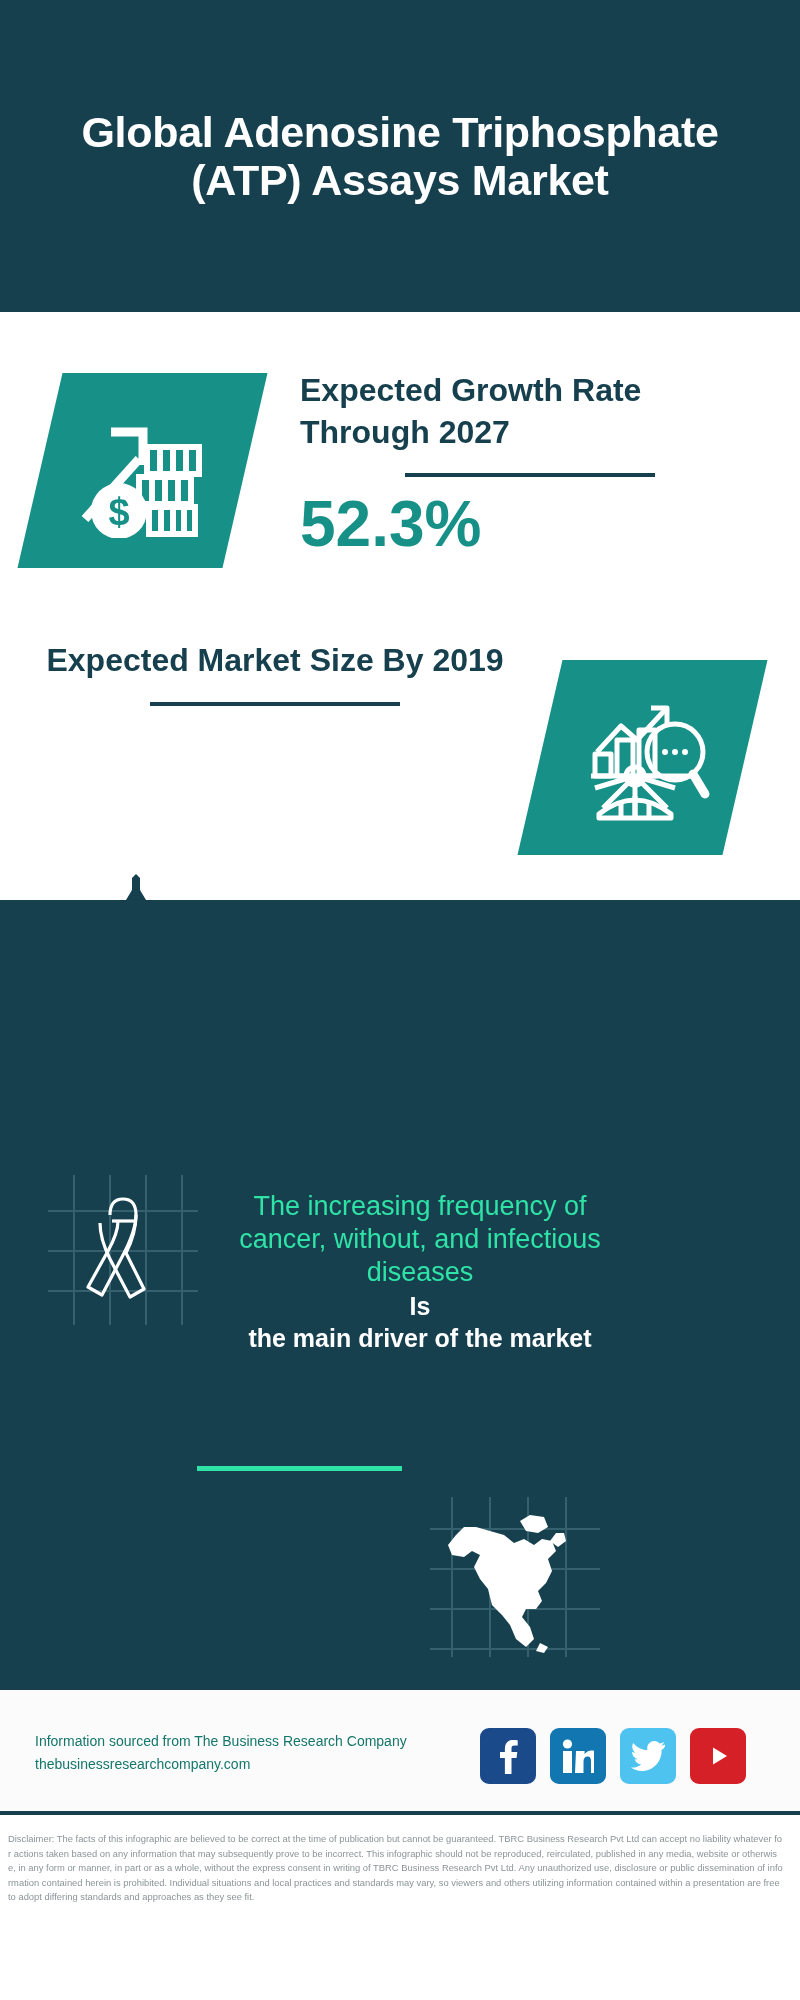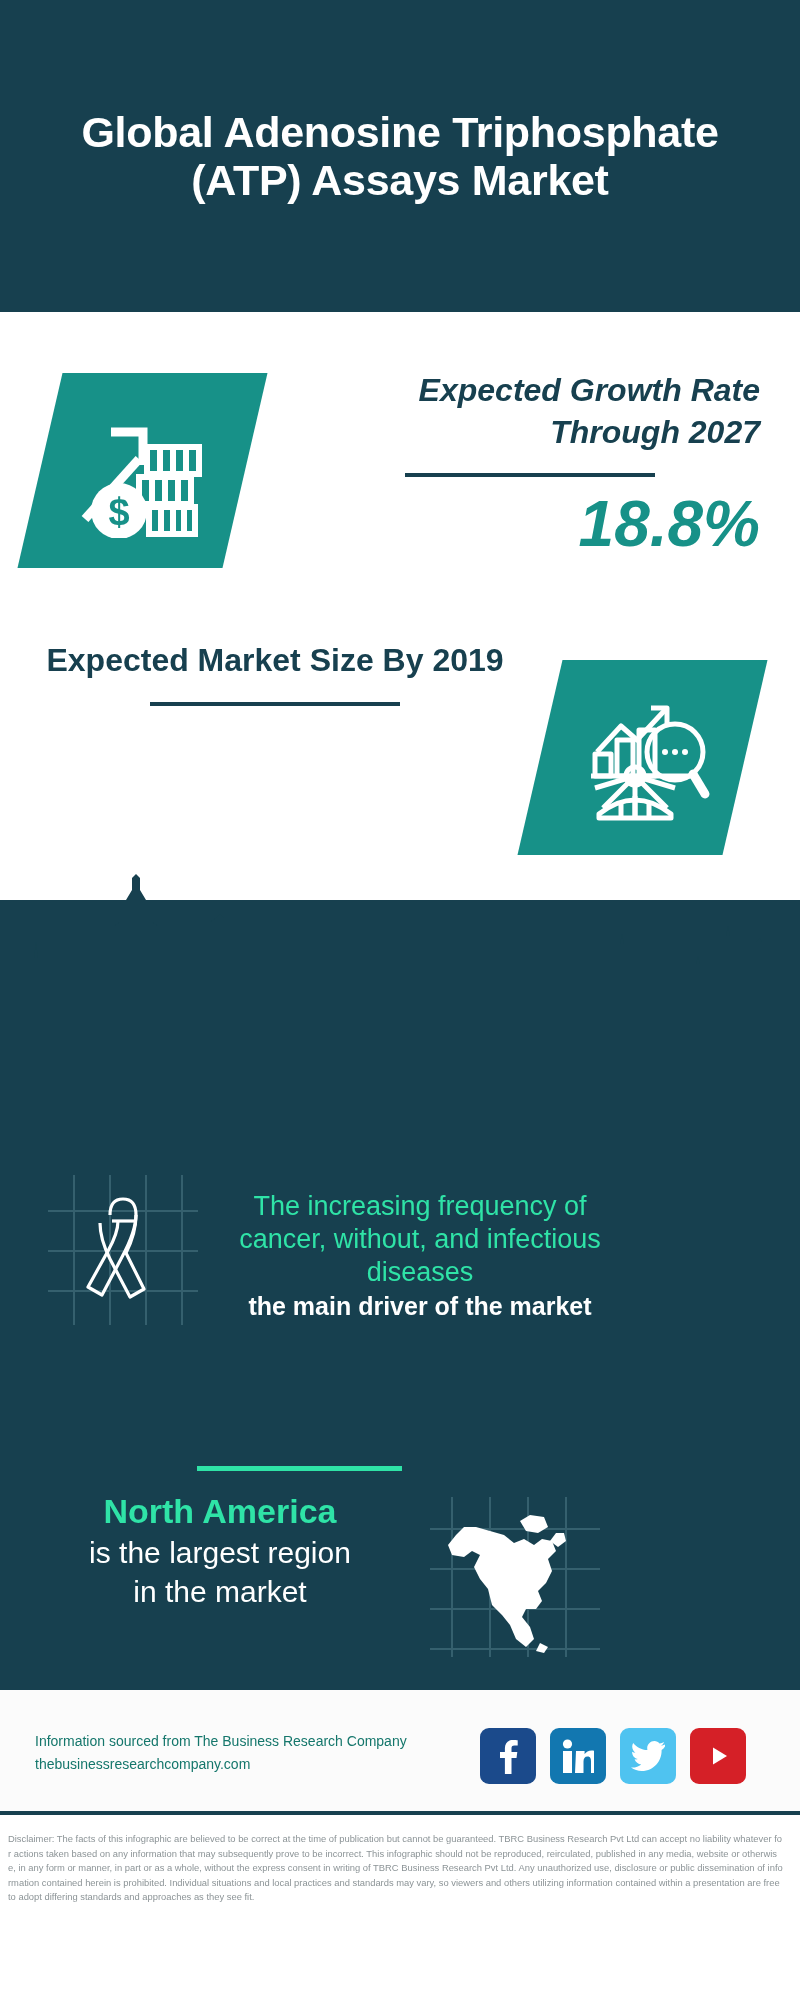--- a/index.html
+++ b/index.html
@@ -57,22 +57,21 @@
     align-items: center;
     justify-content: center;
   }
 
   
   .stat1-icon { left: 40px; top: 373px; width: 205px; height: 195px; }
   .stat1-text {
     position: absolute;
     left: 300px; top: 370px;
     width: 460px;
-    text-align: right;
-    font-style: italic;
+    text-align: left;
   }
   .stat-label {
     color: #17404f;
     font-size: 32px;
     font-weight: bold;
     line-height: 1.3;
   }
   .stat-rule {
     height: 4px;
     background: #17404f;
@@ -243,21 +242,21 @@
         </g>
         <circle cx="46" cy="108" r="28" fill="#ffffff"></circle>
         <text x="46" y="122" font-family="Liberation Sans, sans-serif" font-size="38" font-weight="bold" fill="#179188" text-anchor="middle">$</text>
       </svg>
     </div>
   </div>
 
   <div class="stat1-text">
     <div class="stat-label">Expected Growth Rate Through 2027</div>
     <div class="stat-rule"></div>
-    <div class="stat-value">18.8%</div>
+    <div class="stat-value">52.3%</div>
   </div>
 
   <div class="stat2-text">
     <div class="stat-label">Expected Market Size By 2019</div>
     <div class="stat-rule"></div>
   </div>
 
   <div class="para stat2-icon">
     <div class="glyph">
       <svg width="140" height="135" viewBox="0 0 140 135" aria-hidden="true">
@@ -327,29 +326,25 @@
     <g stroke="#ffffff" stroke-width="3.2" fill="none" stroke-linejoin="round">
       <path d="M62 40 Q62 24 75 24 Q88 24 88 40 Q88 56 74 82 L54 120 L40 112 L60 76
                Q70 58 70 46"></path>
       <path d="M88 40 Q88 58 78 78 L96 114 L82 122 L62 84 Q52 64 52 48"></path>
       <line x1="64" y1="46" x2="86" y2="46"></line>
     </g>
   </svg>
 
   <div class="driver-text">
     <div class="driver-green">The increasing frequency of cancer, without, and infectious diseases</div>
+    <div class="driver-white">Is</div>
     <div class="driver-white">the main driver of the market</div>
   </div>
   <div class="green-rule"></div>
 
-  <div class="region-text">
-    <div class="region-green">North America</div>
-    <div class="region-white">is the largest region</div>
-    <div class="region-white">in the market</div>
-  </div>
 
   <svg class="region-map" viewBox="0 0 170 160">
     <g stroke="#35606e" stroke-width="2" fill="none">
       <line x1="0" y1="32" x2="170" y2="32"></line>
       <line x1="0" y1="72" x2="170" y2="72"></line>
       <line x1="0" y1="112" x2="170" y2="112"></line>
       <line x1="0" y1="152" x2="170" y2="152"></line>
       <line x1="22" y1="0" x2="22" y2="160"></line>
       <line x1="60" y1="0" x2="60" y2="160"></line>
       <line x1="98" y1="0" x2="98" y2="160"></line>

